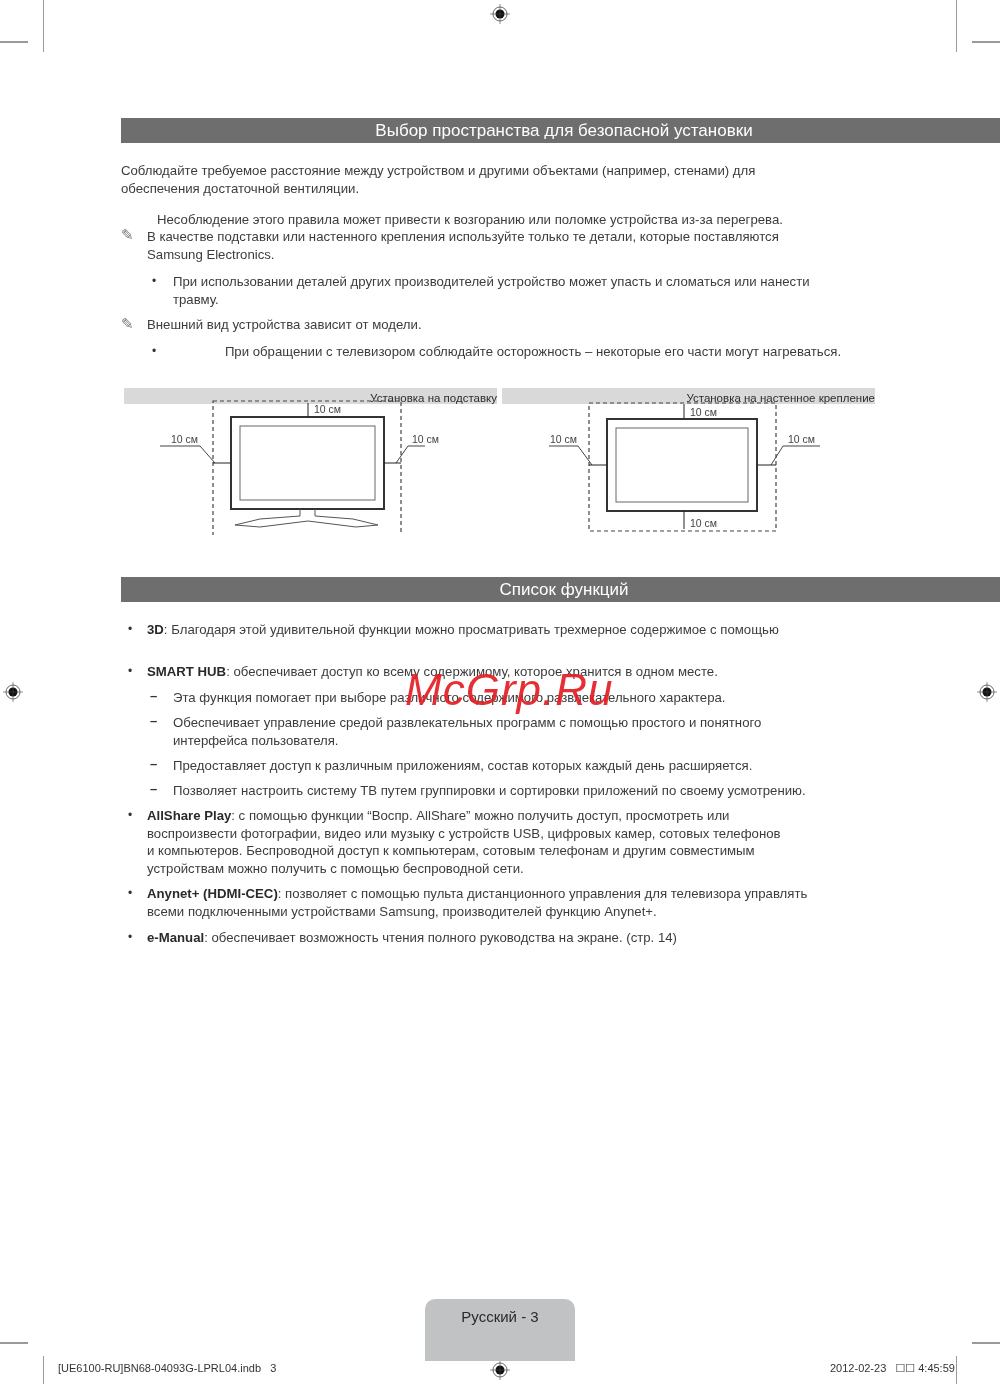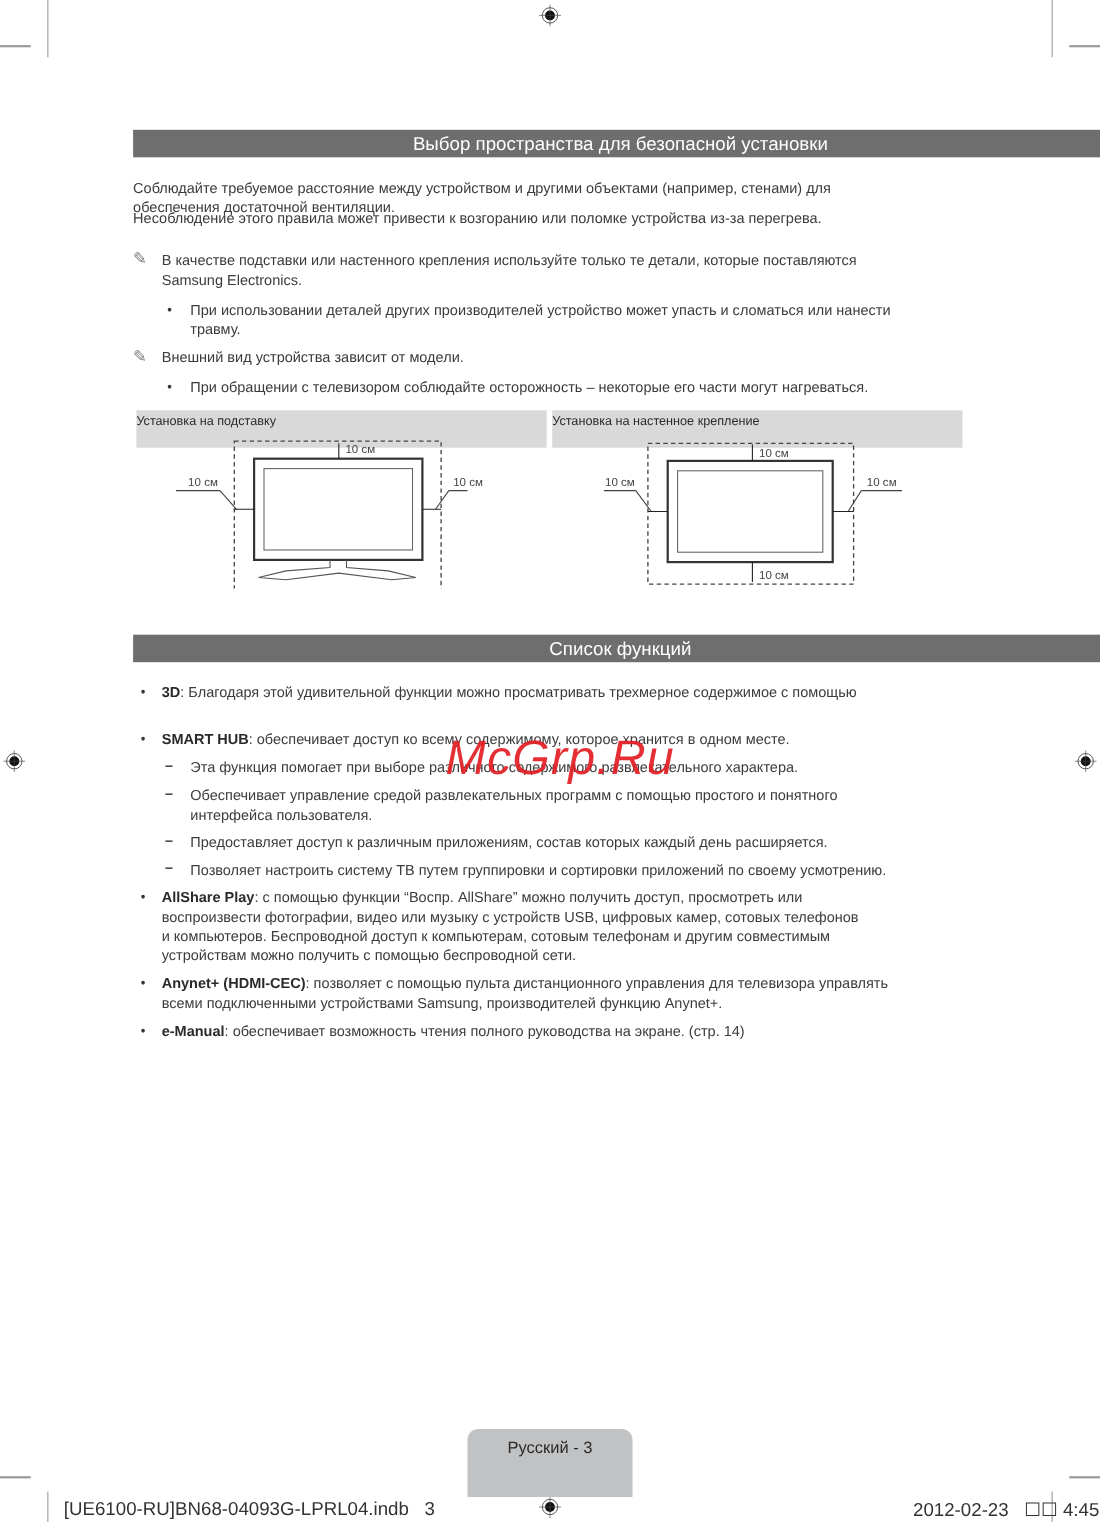--- a/index.html
+++ b/index.html
@@ -7,26 +7,26 @@
          font-family:"Liberation Sans", sans-serif; color:#3a3a3a; }
   .crop { position:absolute; background:#9a9a9a; }
   .reg { position:absolute; width:20px; height:20px; }
   .section-header { position:absolute; left:121px; width:886px; height:25px;
          background:#6e6e6f; color:#fff; text-align:center; font-size:17px; line-height:25px; }
   .p { position:absolute; left:121px; width:760px; font-size:13.2px; line-height:17.5px; color:#3c3c3c; }
   .note-icon { position:absolute; left:121px; font-size:15px; color:#777; }
   .bullet { position:absolute; font-size:12px; color:#333; }
   .dash { position:absolute; font-size:13px; color:#333; font-weight:bold; }
   .b { font-weight:bold; color:#2a2a2a; }
-  .diag-head { position:absolute; top:373px; height:34px; background:#d9d9da; font-size:11.5px;
-         line-height:20px; text-align:left; color:#2c2c2c; }
+  .diag-head { position:absolute; top:388px; height:16px; background:#d9d9da; font-size:11.5px;
+         line-height:20px; text-align:right; color:#2c2c2c; }
   .label { position:absolute; font-size:10.5px; color:#444; }
   .page-tab { position:absolute; left:425px; top:1299px; width:150px; height:62px; background:#c1c2c4;
          border-radius:10px 10px 0 0; text-align:center; font-weight:normal; font-size:15px; color:#2a2a2a; padding-top:9px; box-sizing:border-box; }
-  .footer { position:absolute; top:1362px; font-size:17px; color:#333; }
+  .footer { position:absolute; top:1362px; font-size:11px; color:#333; }
   .watermark { position:absolute; left:405px; top:665px; font-size:44px; font-style:italic; color:#e31e24; letter-spacing:1px; opacity:0.92; }
 </style>
 </head>
 <body>
 
 <div class="crop" style="left:43px;top:0;width:1px;height:52px;"></div>
 <div class="crop" style="left:956px;top:0;width:1px;height:52px;"></div>
 <div class="crop" style="left:0;top:41px;width:28px;height:2px;"></div>
 <div class="crop" style="left:972px;top:41px;width:28px;height:2px;"></div>
 <div class="crop" style="left:43px;top:1356px;width:1px;height:28px;"></div>
@@ -58,37 +58,37 @@
     <line x1="10" y1="0" x2="10" y2="20" stroke="#444" stroke-width="0.6"></line>
     <line x1="0" y1="10" x2="20" y2="10" stroke="#444" stroke-width="0.6"></line>
   </svg>
 
 <div class="section-header" style="top:118px;">Выбор пространства для безопасной установки</div>
 
 <div class="p" style="top:162px;">
   <div>Соблюдайте требуемое расстояние между устройством и другими объектами (например, стенами) для</div>
   <div>обеспечения достаточной вентиляции.</div>
 </div>
-<div class="p" style="top:190px;">Несоблюдение этого правила может привести к возгоранию или поломке устройства из-за перегрева.</div>
+<div class="p" style="top:211px;margin-left:36px;">Несоблюдение этого правила может привести к возгоранию или поломке устройства из-за перегрева.</div>
 
 <span class="note-icon" style="top:226px;">✎</span>
 <div class="p" style="top:228px;left:147px;width:740px;">
   <div>В качестве подставки или настенного крепления используйте только те детали, которые поставляются</div>
   <div>Samsung Electronics.</div>
 </div>
 <span class="bullet" style="left:152px;top:274px;">•</span>
 <div class="p" style="top:273px;left:173px;width:720px;">
   <div>При использовании деталей других производителей устройство может упасть и сломаться или нанести</div>
   <div>травму.</div>
 </div>
 
 <span class="note-icon" style="top:315px;">✎</span>
 <div class="p" style="top:316px;left:147px;">Внешний вид устройства зависит от модели.</div>
 <span class="bullet" style="left:152px;top:344px;">•</span>
-<div class="p" style="top:343px;left:173px;width:720px;">При обращении с телевизором соблюдайте осторожность – некоторые его части могут нагреваться.</div>
+<div class="p" style="top:343px;left:173px;width:720px;text-align:center;">При обращении с телевизором соблюдайте осторожность – некоторые его части могут нагреваться.</div>
 
 <div class="diag-head" style="left:124px;width:373px;">Установка на подставку</div>
 <div class="diag-head" style="left:502px;width:373px;">Установка на настенное крепление</div>
 
 <svg style="position:absolute;left:160px;top:395px;" width="300" height="140" viewBox="0 0 300 140">
   <rect x="53" y="6" width="188" height="135" fill="none" stroke="#444" stroke-width="1.2" stroke-dasharray="4,3"></rect>
   <rect x="71" y="22" width="153" height="92" fill="none" stroke="#333" stroke-width="2"></rect>
   <rect x="80" y="31" width="135" height="74" fill="none" stroke="#666" stroke-width="1"></rect>
   <path d="M140 114 L140 121 L100 124 L75 130 L100 132 L148 126 L196 132 L218 130 L193 124 L155 121 L155 114" fill="none" stroke="#555" stroke-width="1"></path>
   <line x1="148" y1="8" x2="148" y2="22" stroke="#222" stroke-width="1"></line>

